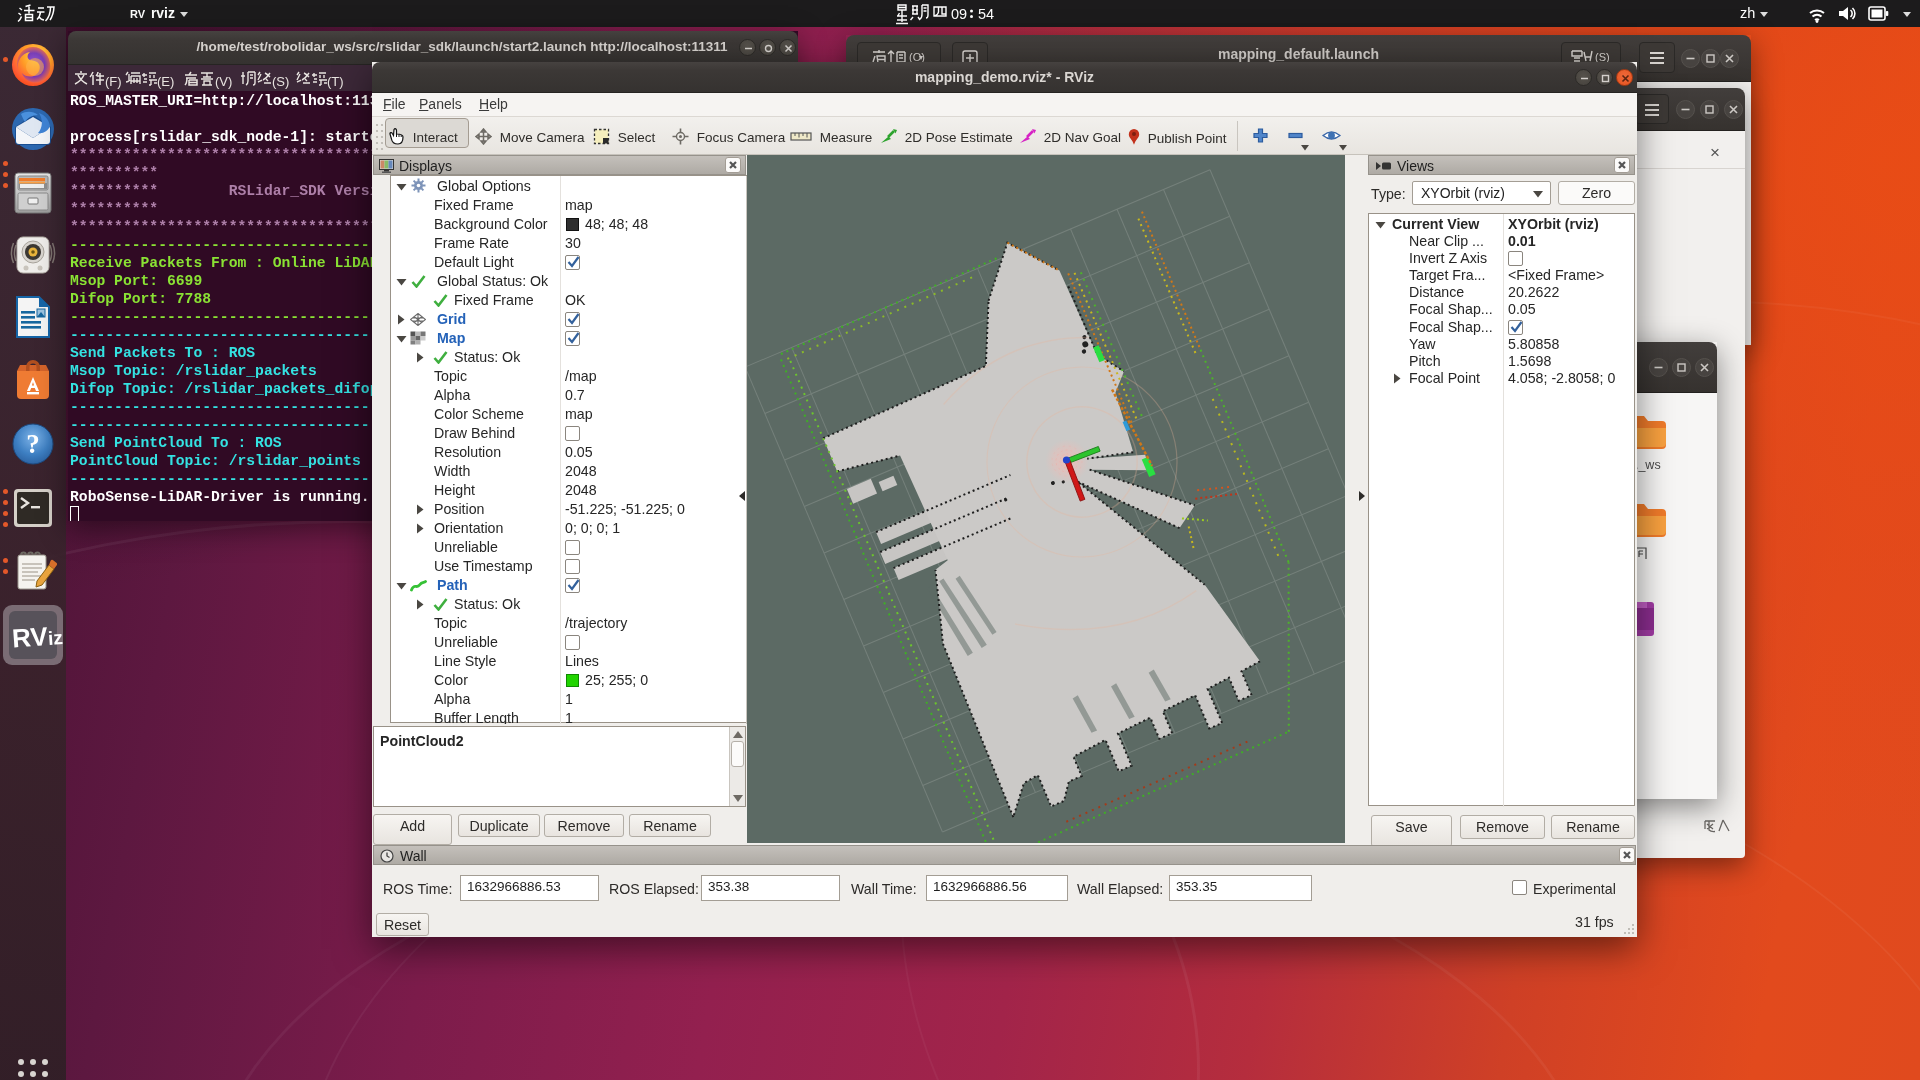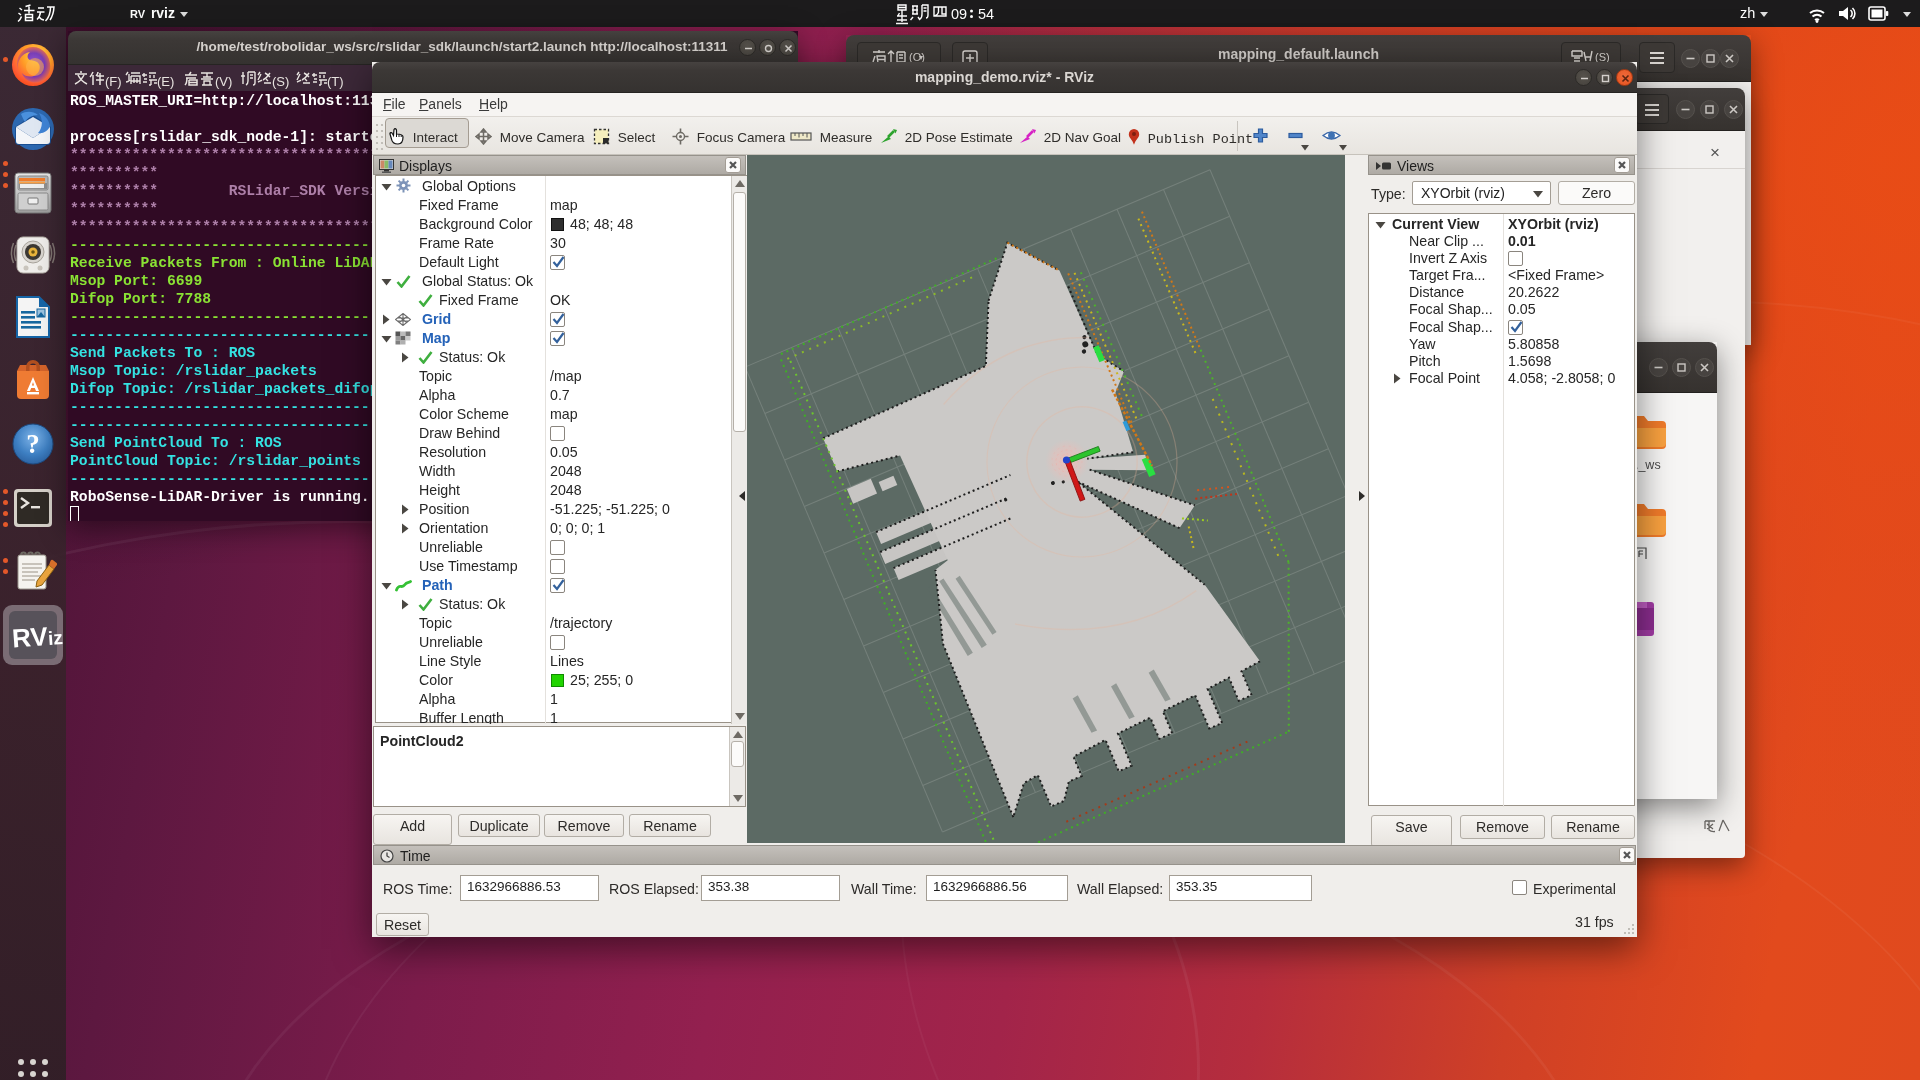--- a/index.html
+++ b/index.html
@@ -550,21 +550,21 @@
           <path d="M1 15 l10 -4 -2.5 -2.5 z" fill="#d623c4"></path>
           <path d="M8 9 L14 3" stroke="#d623c4" stroke-width="2.6"></path>
           <path d="M13 1 l4 1 -1.5 3.5 z" fill="#d623c4"></path>
         </svg>
       <span style="margin-left:3px;">2D Nav Goal</span></div>
     <div class="tool" style="left:755px;">
       <svg width="14" height="18" viewBox="0 0 14 18" style="vertical-align:-3px;">
           <path d="M7 1 a5.2 5.2 0 0 1 5.2 5.2 c0 3.8 -3.5 5 -5.2 10.5 C5.3 11.2 1.8 10 1.8 6.2 A5.2 5.2 0 0 1 7 1 z" fill="#c2311b"></path>
           <circle cx="7" cy="6" r="2" fill="#7e1f10"></circle>
         </svg>
-      <span style="margin-left:3px;font-family:Liberation Mono, monospace;">Publish Point</span></div>
+      <span style="margin-left:3px;">Publish Point</span></div>
     <div style="position:absolute;left:865px;top:4px;width:1px;height:30px;background:#c9c5bf;"></div>
     <svg width="17" height="17" viewBox="0 0 17 17" style="position:absolute;left:880px;top:10px;">
         <path d="M6.5 2 h4 v4.5 H15 v4 h-4.5 V15 h-4 v-4.5 H2 v-4 h4.5 z" fill="#5186ca" stroke="#2d5c9e" stroke-width="1.2"></path>
       </svg>
     <svg width="17" height="17" viewBox="0 0 17 17" style="position:absolute;left:915px;top:10px;">
         <rect x="2" y="6.5" width="13" height="4" fill="#5186ca" stroke="#2d5c9e" stroke-width="1.2"></rect>
       </svg>
     <svg width="8" height="6" viewBox="0 0 8 6" style="position:absolute;left:929px;top:28px;">
         <path d="M0 0 h8 l-4 5.5 z" fill="#4a4742"></path>
       </svg>
@@ -584,21 +584,21 @@
         <rect x="5.5" y="1.5" width="4" height="8" fill="#8b6"></rect>
         <rect x="9.5" y="1.5" width="4" height="8" fill="#68b"></rect>
         <rect x="5" y="11" width="5" height="1.6" fill="#333"></rect>
         <rect x="3" y="12.5" width="9" height="1.5" fill="#555"></rect>
       </svg>
     <span style="position:absolute;left:25px;top:2px;">Displays</span>
     <div class="phx" style="left:351px;"><svg width="14" height="14" viewBox="0 0 14 14">
           <path d="M4 4 l6 6 M10 4 l-6 6" stroke="#555" stroke-width="2.2"></path>
         </svg></div>
   </div>
-  <div class="tree" id="dtree" style="left:3px;top:113px;width:373px;height:548px;">
+  <div class="tree" id="dtree" style="left:18px;top:113px;width:373px;height:548px;">
    <div style="position:absolute;left:0;top:0;width:339px;height:548px;overflow:hidden;">
     <div style="position:absolute;left:169px;top:0;width:1px;height:548px;background:#e4e1dd;"></div>
 <svg width="11" height="8" viewBox="0 0 11 8" style="position:absolute;left:5px;top:7px;">
           <path d="M0.5 1 h10 l-5 6.5 z" fill="#4a4742"></path>
         </svg>
         <svg width="15" height="15" viewBox="0 0 15 15" style="position:absolute;left:20px;top:2px;">
           <g fill="#7d93b8">
             <circle cx="7.5" cy="7.5" r="4.5"></circle>
             <g stroke="#7d93b8" stroke-width="2">
               <path d="M7.5 0.5 v3 M7.5 11.5 v3 M0.5 7.5 h3 M11.5 7.5 h3 M2.6 2.6 l2 2 M10.4 10.4 l2 2 M12.4 2.6 l-2 2 M4.6 10.4 l-2 2"></path>
@@ -945,21 +945,21 @@
   </div>
   <div class="btn" style="left:999px;top:753px;width:81px;height:32px;line-height:23px;">Save</div>
   <div class="btn" style="left:1088px;top:753px;width:85px;height:24px;line-height:23px;">Remove</div>
   <div class="btn" style="left:1179px;top:753px;width:84px;height:24px;line-height:23px;">Rename</div>
 
   <div class="phead" style="left:1px;top:783px;width:1263px;">
     <svg width="14" height="14" viewBox="0 0 14 14" style="position:absolute;left:6px;top:3px;">
         <circle cx="7" cy="7" r="6" fill="#e8e6e3" stroke="#444" stroke-width="1.2"></circle>
         <path d="M7 3.5 V7 L9.5 8.5" stroke="#444" stroke-width="1.3" fill="none"></path>
       </svg>
-    <span style="position:absolute;left:26px;top:2px;">Time</span>
+    <span style="position:absolute;left:26px;top:2px;">Wall</span>
     <div class="phx" style="left:1245px;"><svg width="14" height="14" viewBox="0 0 14 14">
           <path d="M4 4 l6 6 M10 4 l-6 6" stroke="#555" stroke-width="2.2"></path>
         </svg></div>
   </div>
   <div class="lbl" style="left:11px;top:819px;">ROS Time:</div>
   <div class="inp" style="left:88px;top:813px;width:139px;height:26px;">1632966886.53</div>
   <div class="lbl" style="left:237px;top:819px;">ROS Elapsed:</div>
   <div class="inp" style="left:329px;top:813px;width:139px;height:26px;">353.38</div>
   <div class="lbl" style="left:479px;top:819px;">Wall Time:</div>
   <div class="inp" style="left:554px;top:813px;width:142px;height:26px;">1632966886.56</div>

